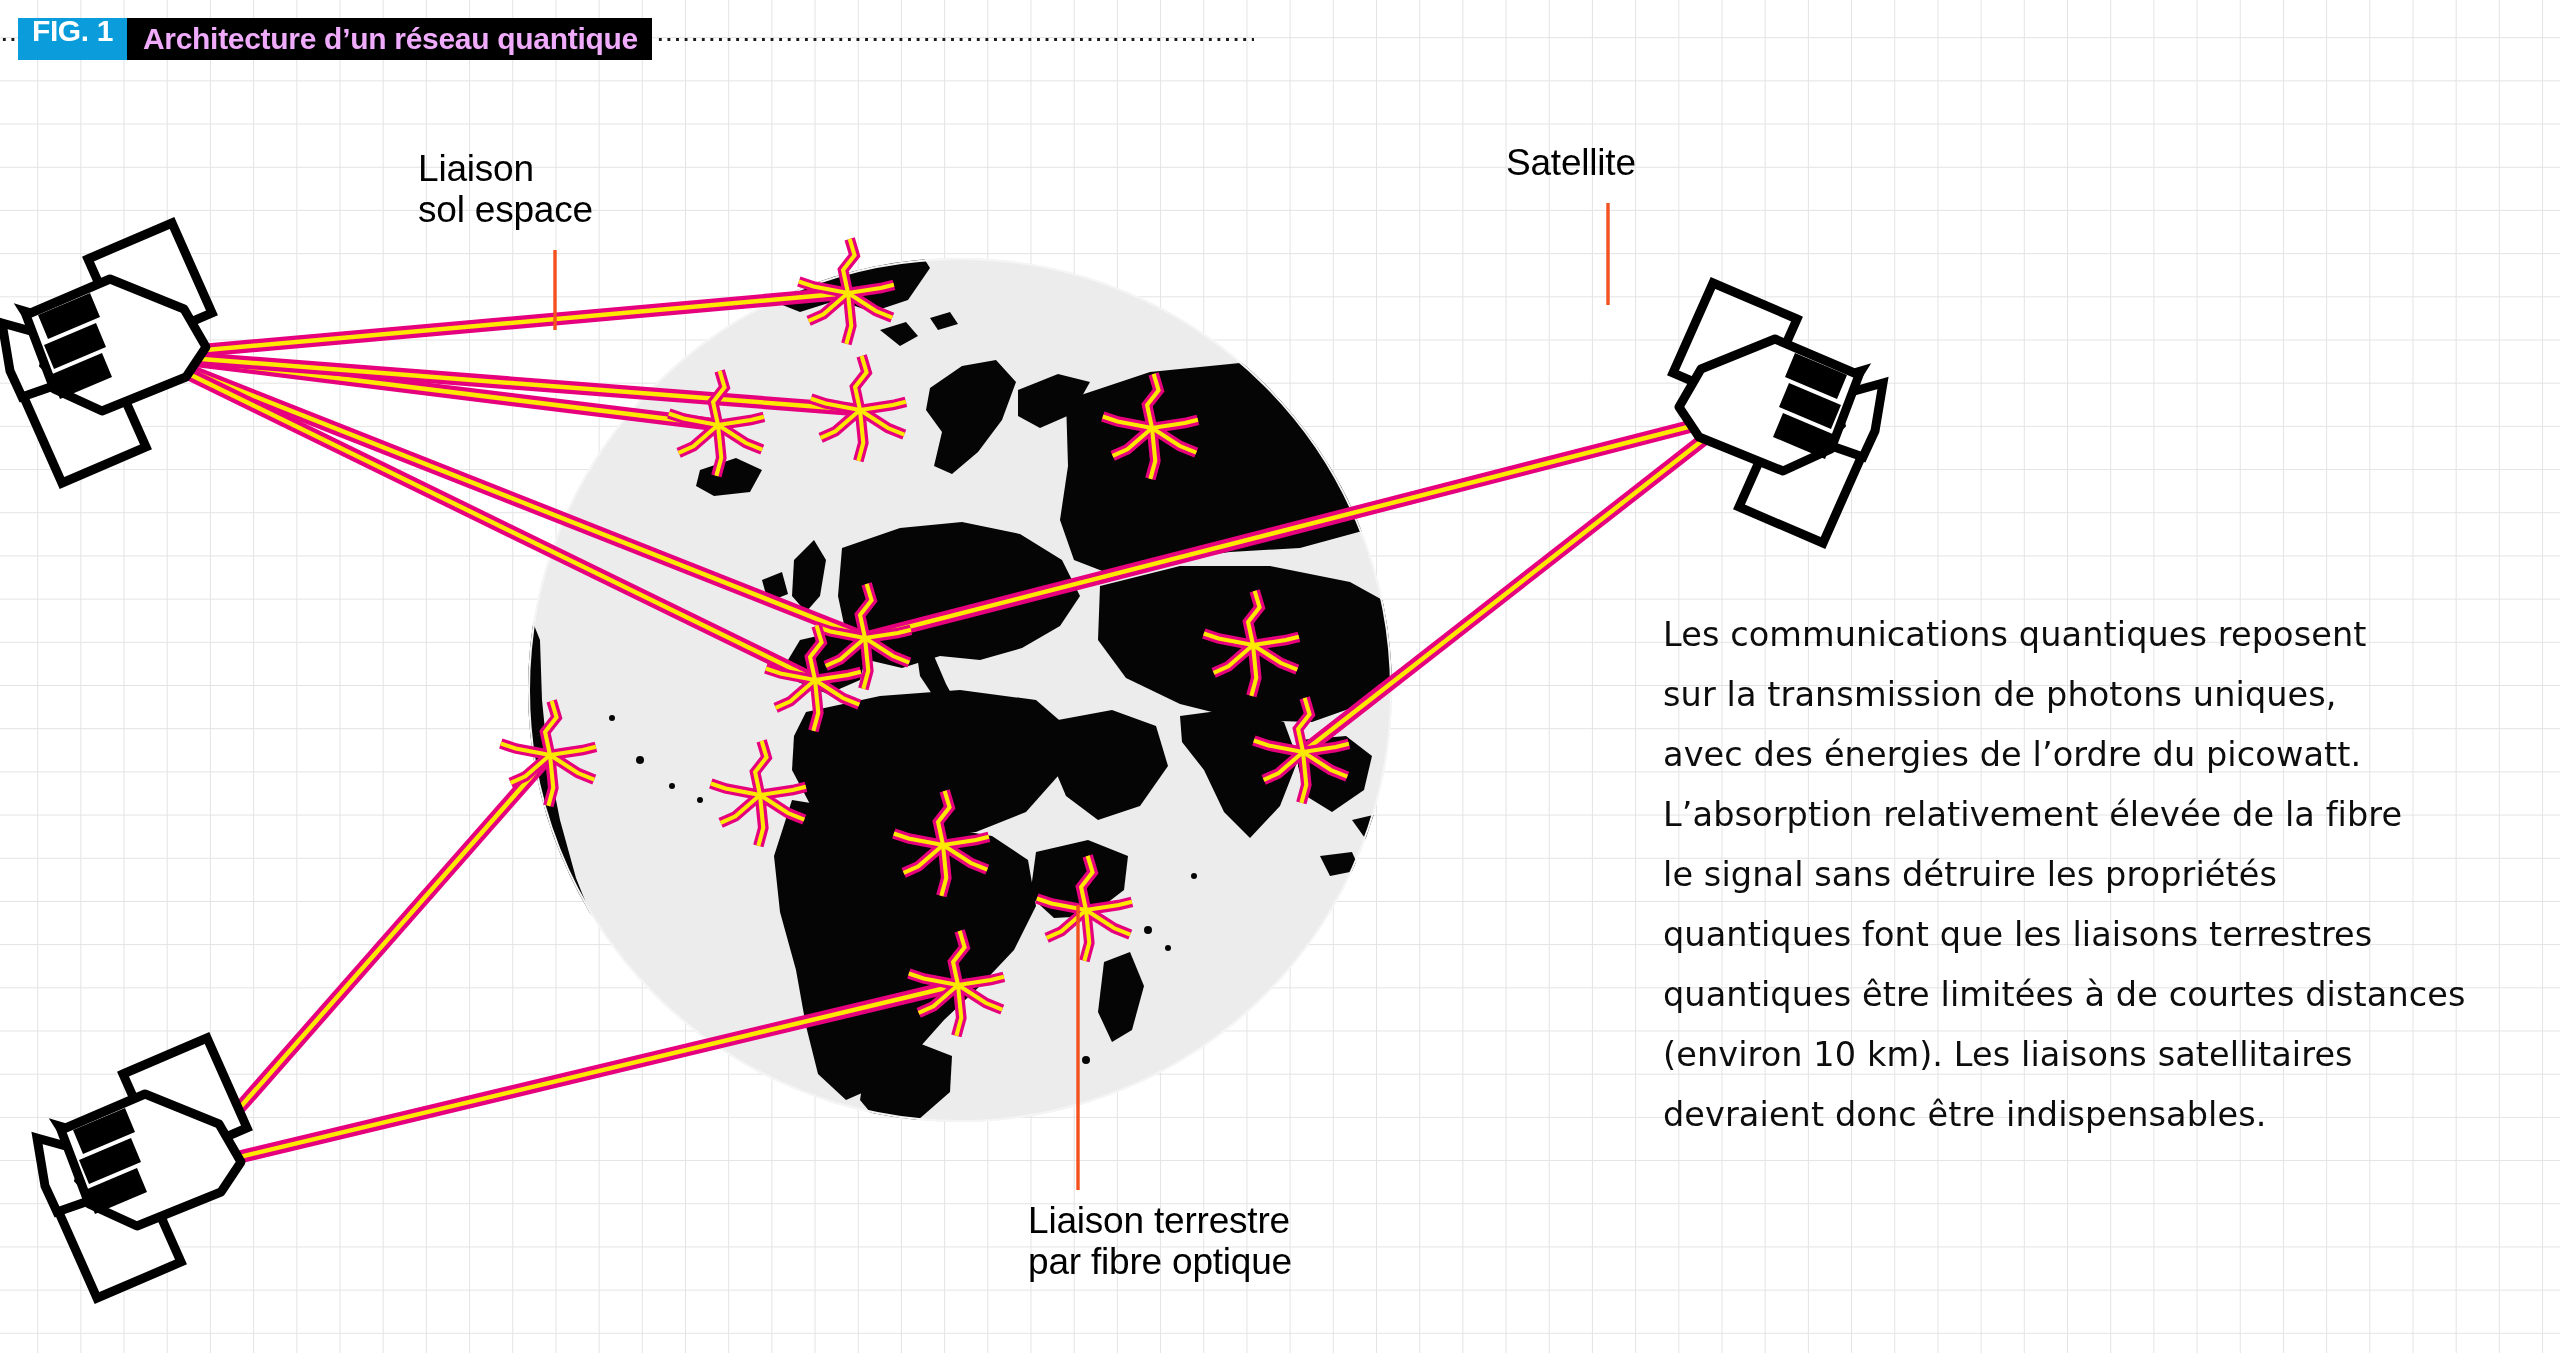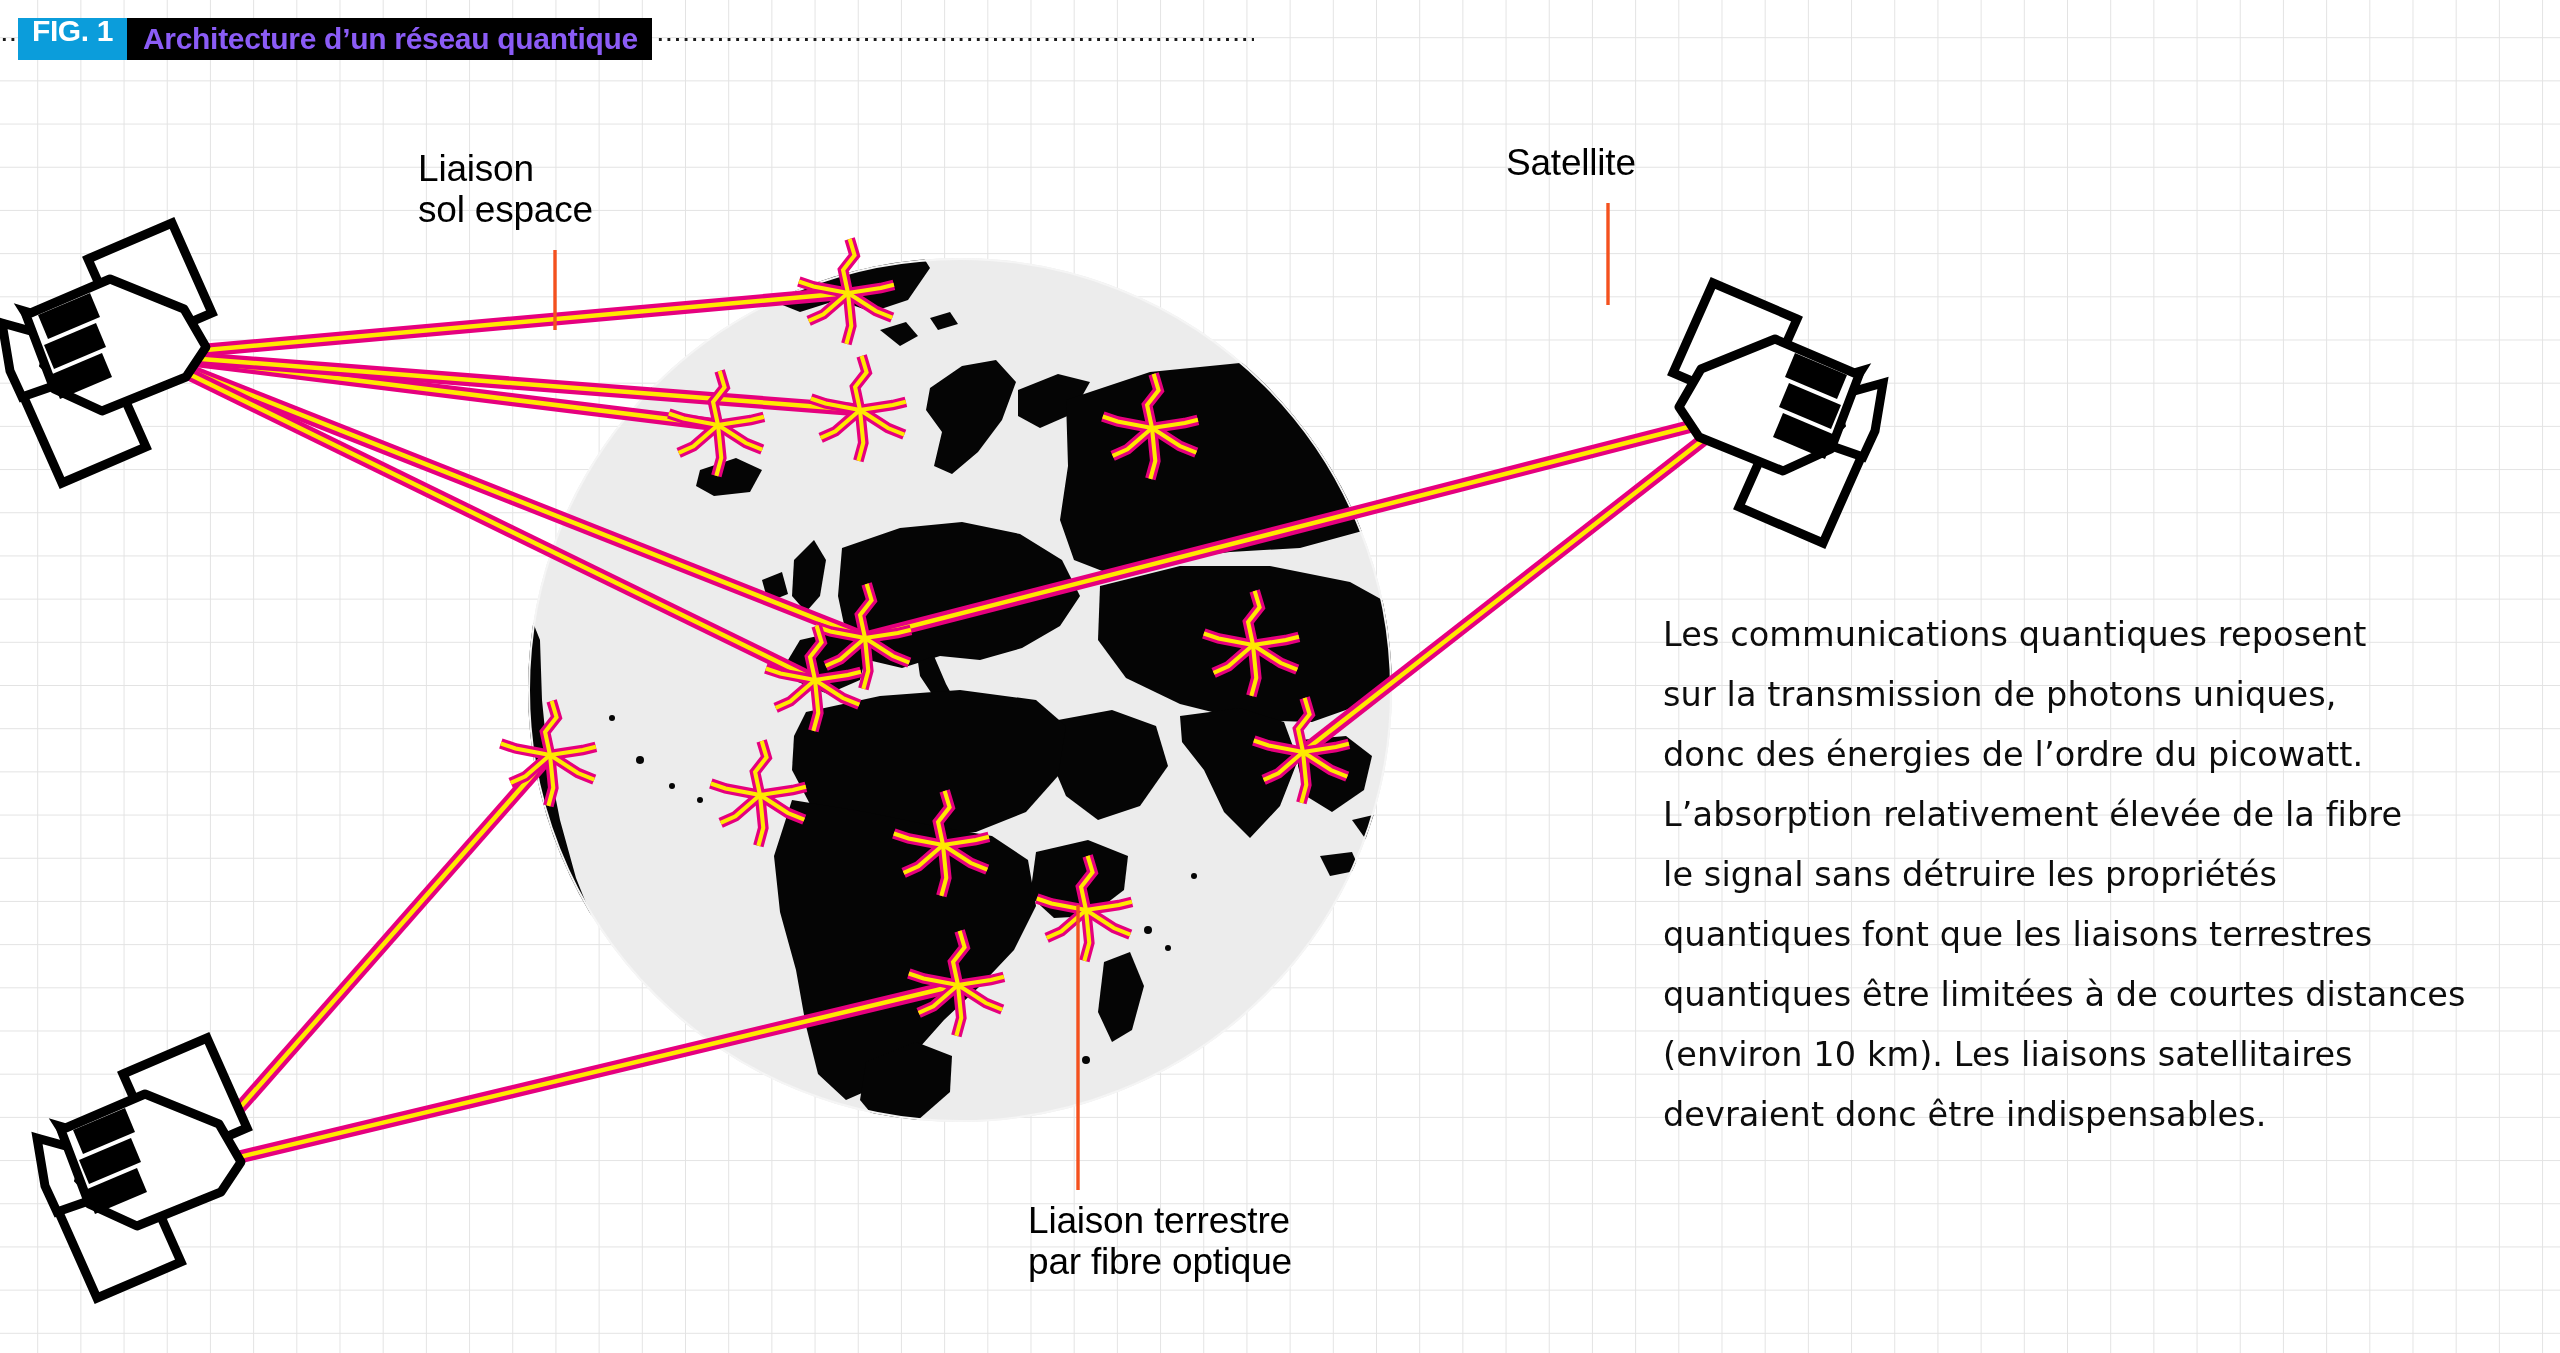--- a/index.html
+++ b/index.html
@@ -12,21 +12,21 @@
           linear-gradient(to right,#e3e3e3 1.4px,transparent 1.4px),
           linear-gradient(to bottom,#e3e3e3 1.4px,transparent 1.4px);
         background-size:43.2px 43.2px;
         background-position:-6px -6px;}
 
   
   #titlebar{position:absolute;left:18px;top:18px;height:42px;display:flex;align-items:stretch;z-index:40;}
   #fignum{background:#0b9ddb;color:#fff;display:flex;align-items:center;
           padding:0 14px 16px 14px;font-weight:bold;font-size:30px;letter-spacing:-0.4px;
           font-family:"Liberation Sans",sans-serif;}
-  #figtitle{background:#000;color:#8b5cf6;display:flex;align-items:center;
+  #figtitle{background:#000;color:#f0abfc;display:flex;align-items:center;
             padding:0 14px 0 16px;font-weight:bold;font-size:30px;letter-spacing:-0.3px;}
   #dots-left{position:absolute;left:0;top:37px;width:18px;height:5px;z-index:39;
       background-image:radial-gradient(circle,#1b1b1b 1.6px,transparent 1.7px);
       background-size:8.6px 5px;background-repeat:repeat-x;}
   #dots-right{position:absolute;top:37px;height:5px;z-index:39;
       background-image:radial-gradient(circle,#1b1b1b 1.6px,transparent 1.7px);
       background-size:8.6px 5px;background-repeat:repeat-x;}
 
   
   #scene{position:absolute;left:0;top:0;width:2560px;height:1353px;z-index:10;}
@@ -243,20 +243,20 @@
 </div>
 
 <div class="callout" style="left:1028px;top:1200px;">
   <div>Liaison terrestre</div>
   <div>par fibre optique</div>
 </div>
 
 <div id="note">
   <div>Les communications quantiques reposent</div>
   <div>sur la transmission de photons uniques,</div>
-  <div>donc des énergies de l’ordre du picowatt.</div>
+  <div>avec des énergies de l’ordre du picowatt.</div>
   <div>L’absorption relativement élevée de la fibre</div>
   <div>le signal sans détruire les propriétés</div>
   <div>quantiques font que les liaisons terrestres</div>
   <div>quantiques être limitées à de courtes distances</div>
   <div>(environ 10 km). Les liaisons satellitaires</div>
   <div>devraient donc être indispensables.</div>
 </div>
 
 </body></html>

